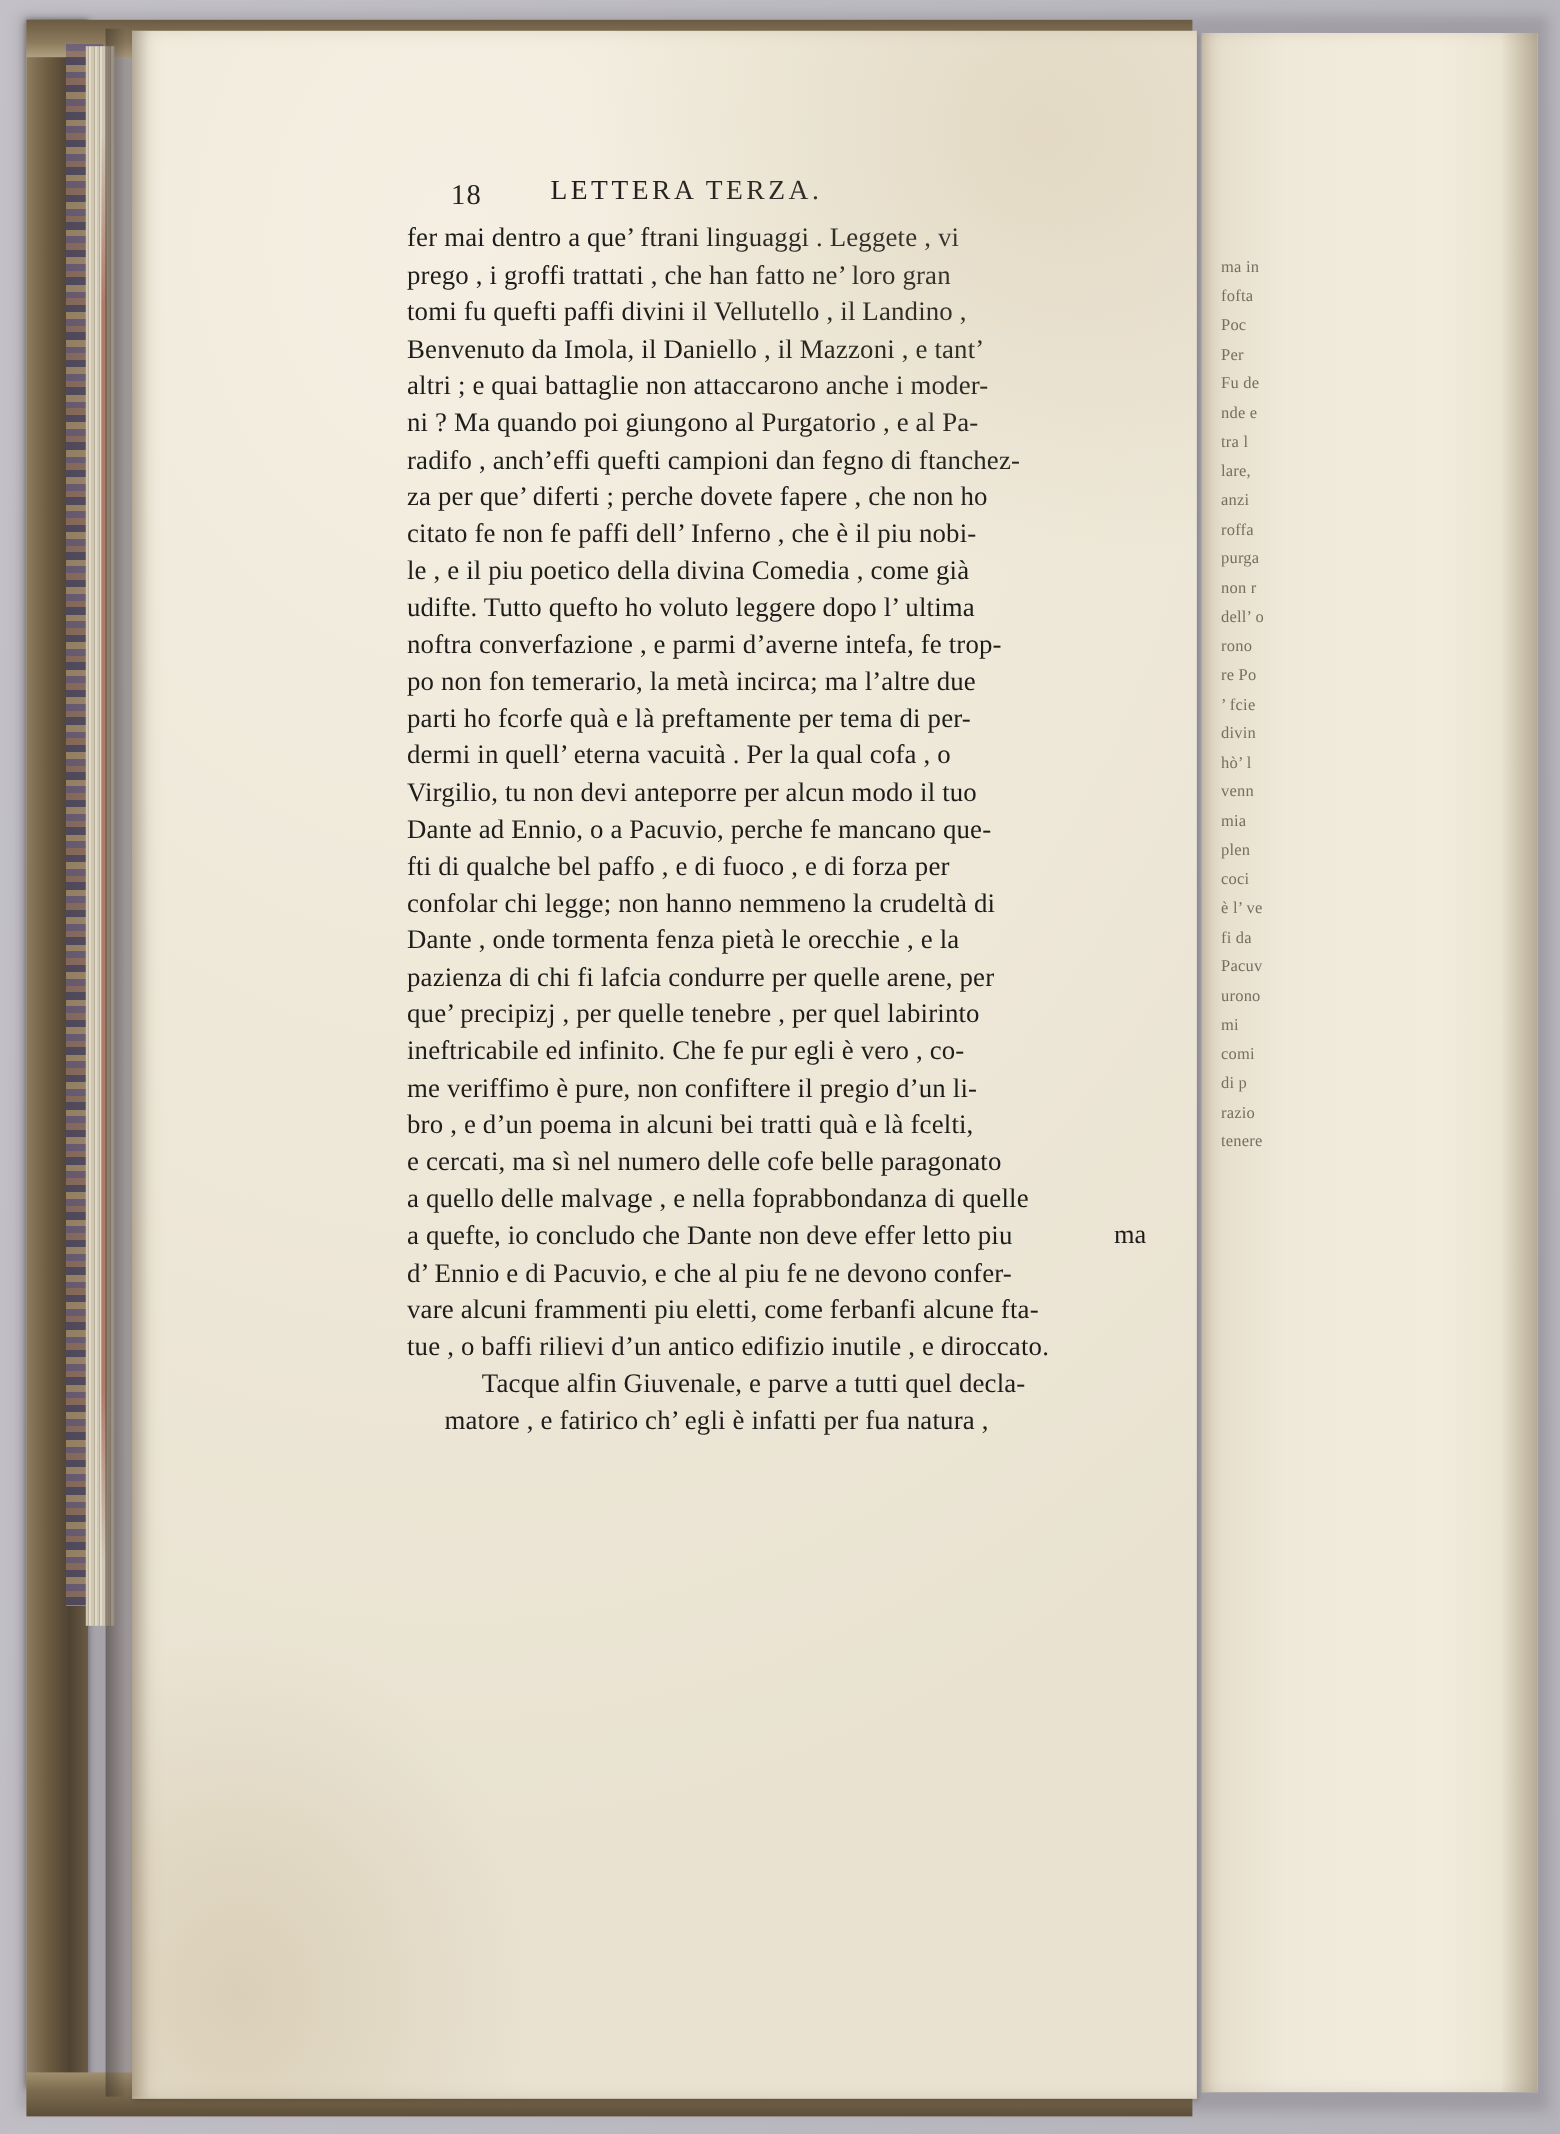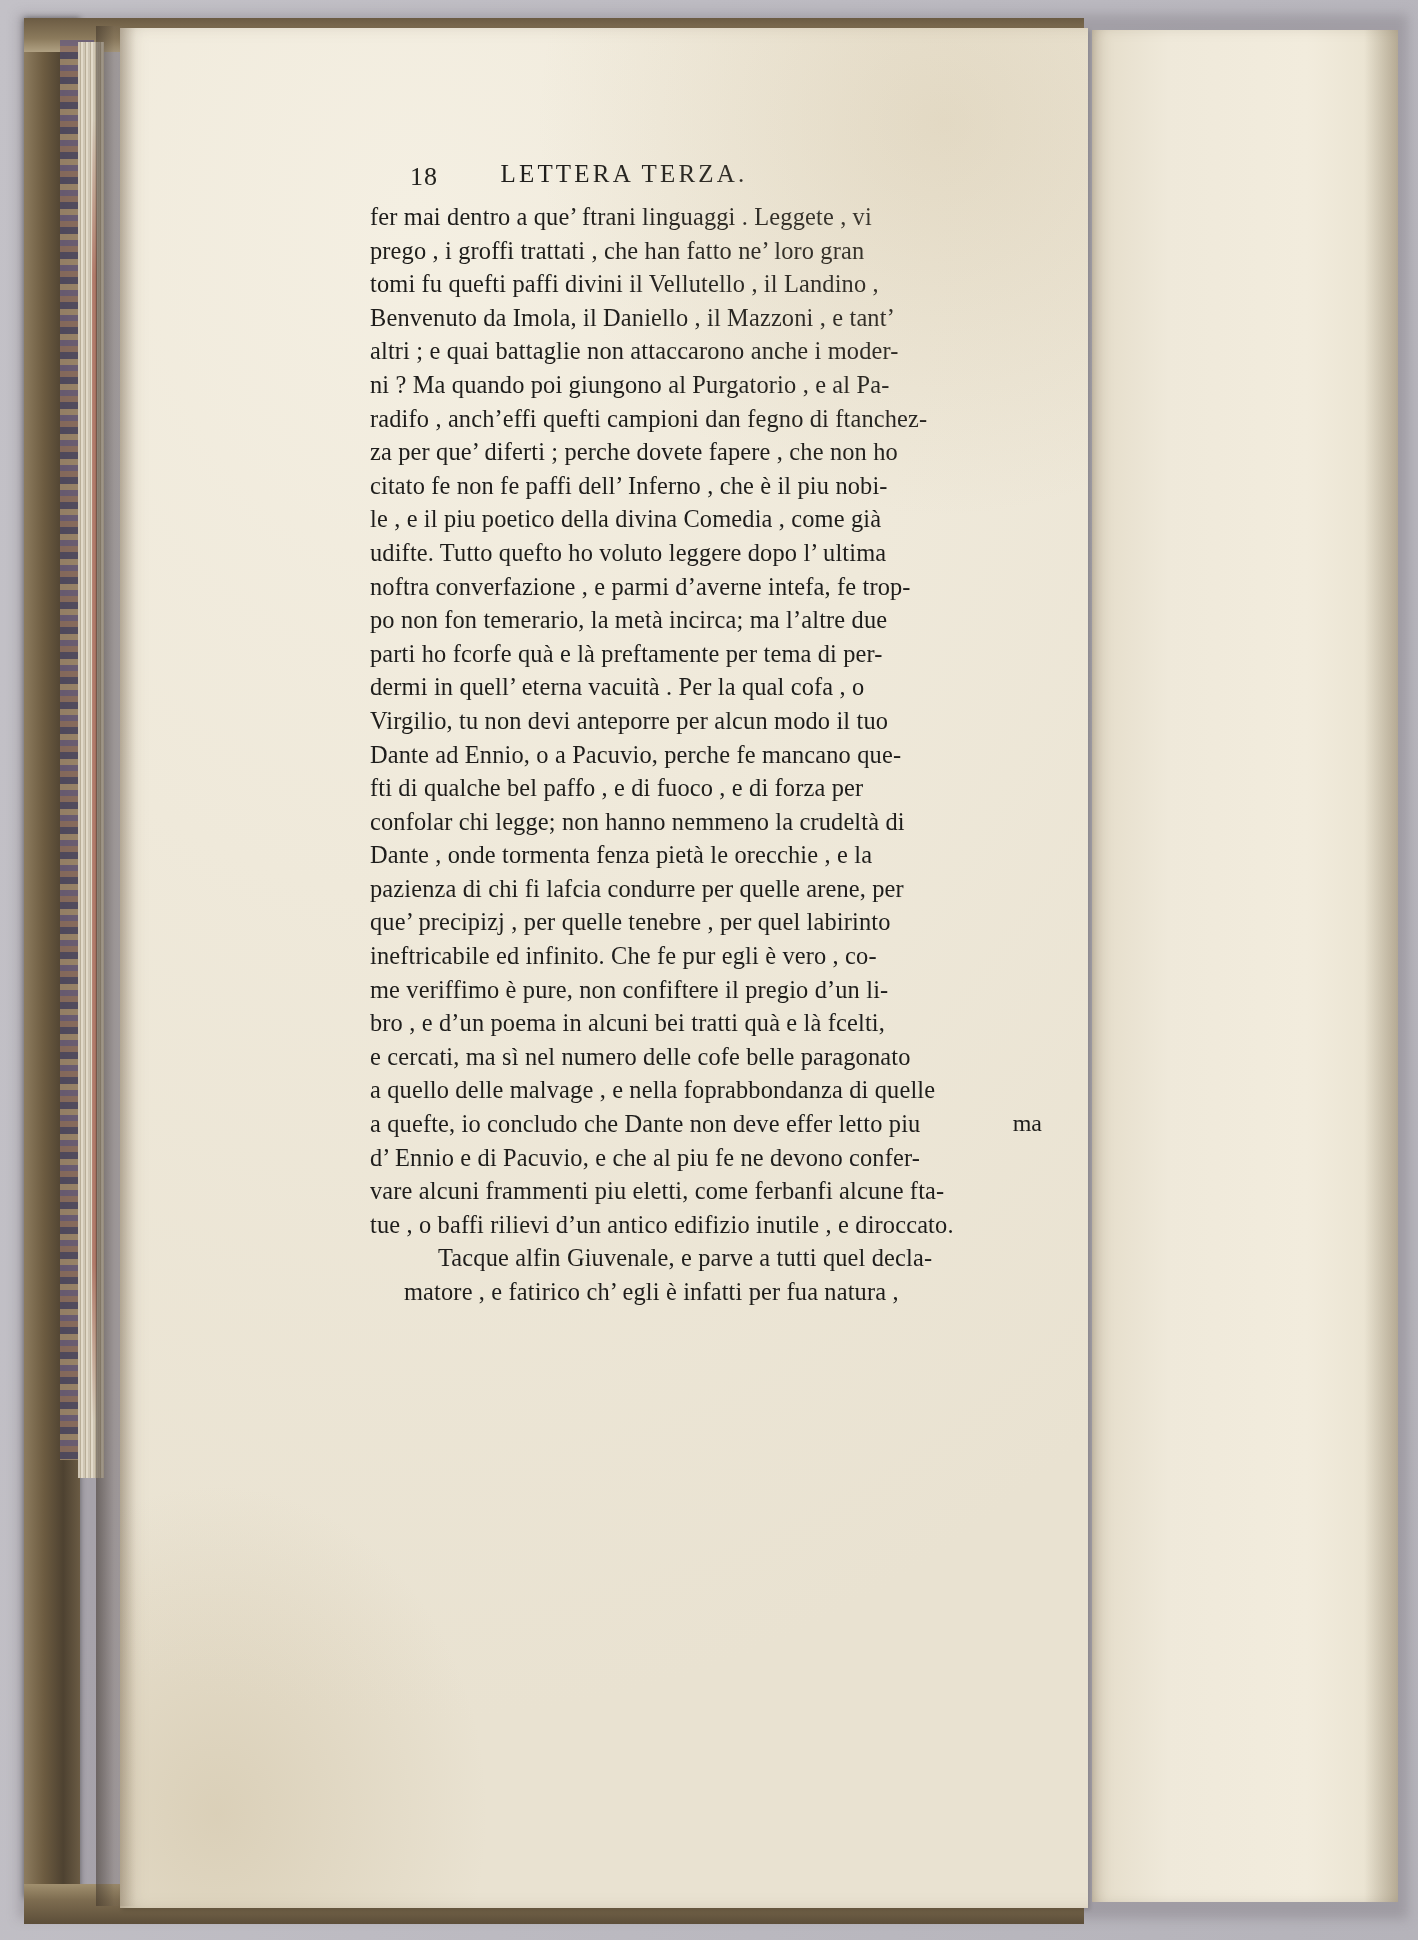--- a/index.html
+++ b/index.html
@@ -234,20 +234,51 @@
 
   <div class="cover-edge"></div>
   <div class="cover-edge-top"></div>
   <div class="cover-edge-bottom"></div>
 
   <div class="marble"></div>
   <div class="page-edges"></div>
   <div class="edge-red"></div>
 
   <div class="page-right">
+    <div class="right-col">ma in
+fofta
+Poc
+Per
+Fu de
+nde e
+tra l
+lare,
+anzi
+roffa
+purga
+non r
+dell’ o
+rono
+re Po
+’ fcie
+divin
+hò’ l
+venn
+mia
+plen
+coci
+è l’ ve
+fi da
+Pacuv
+urono
+mi
+comi
+di p
+razio
+tenere</div>
     <div class="right-col2"></div>
     <div class="page-right-curl"></div>
   </div>
 
   <div class="page-leaf">
 
     <div class="folio">18</div>
 
     <div class="headline">
       <span class="running-title">LETTERA TERZA.</span>

